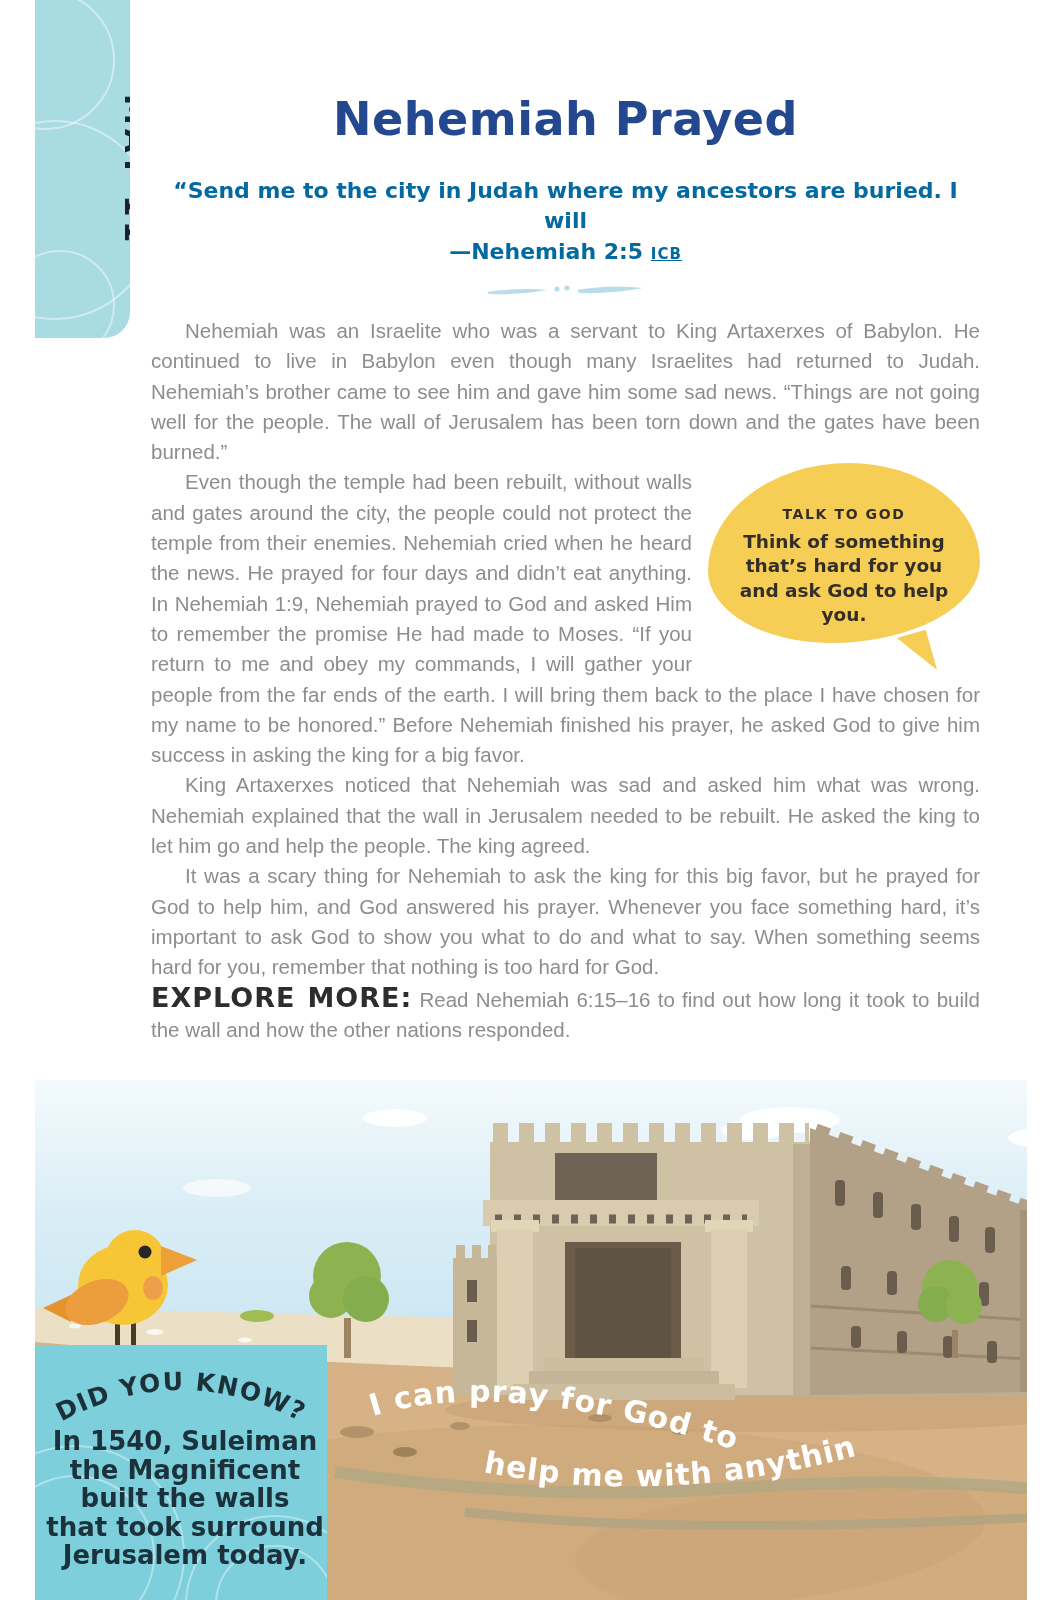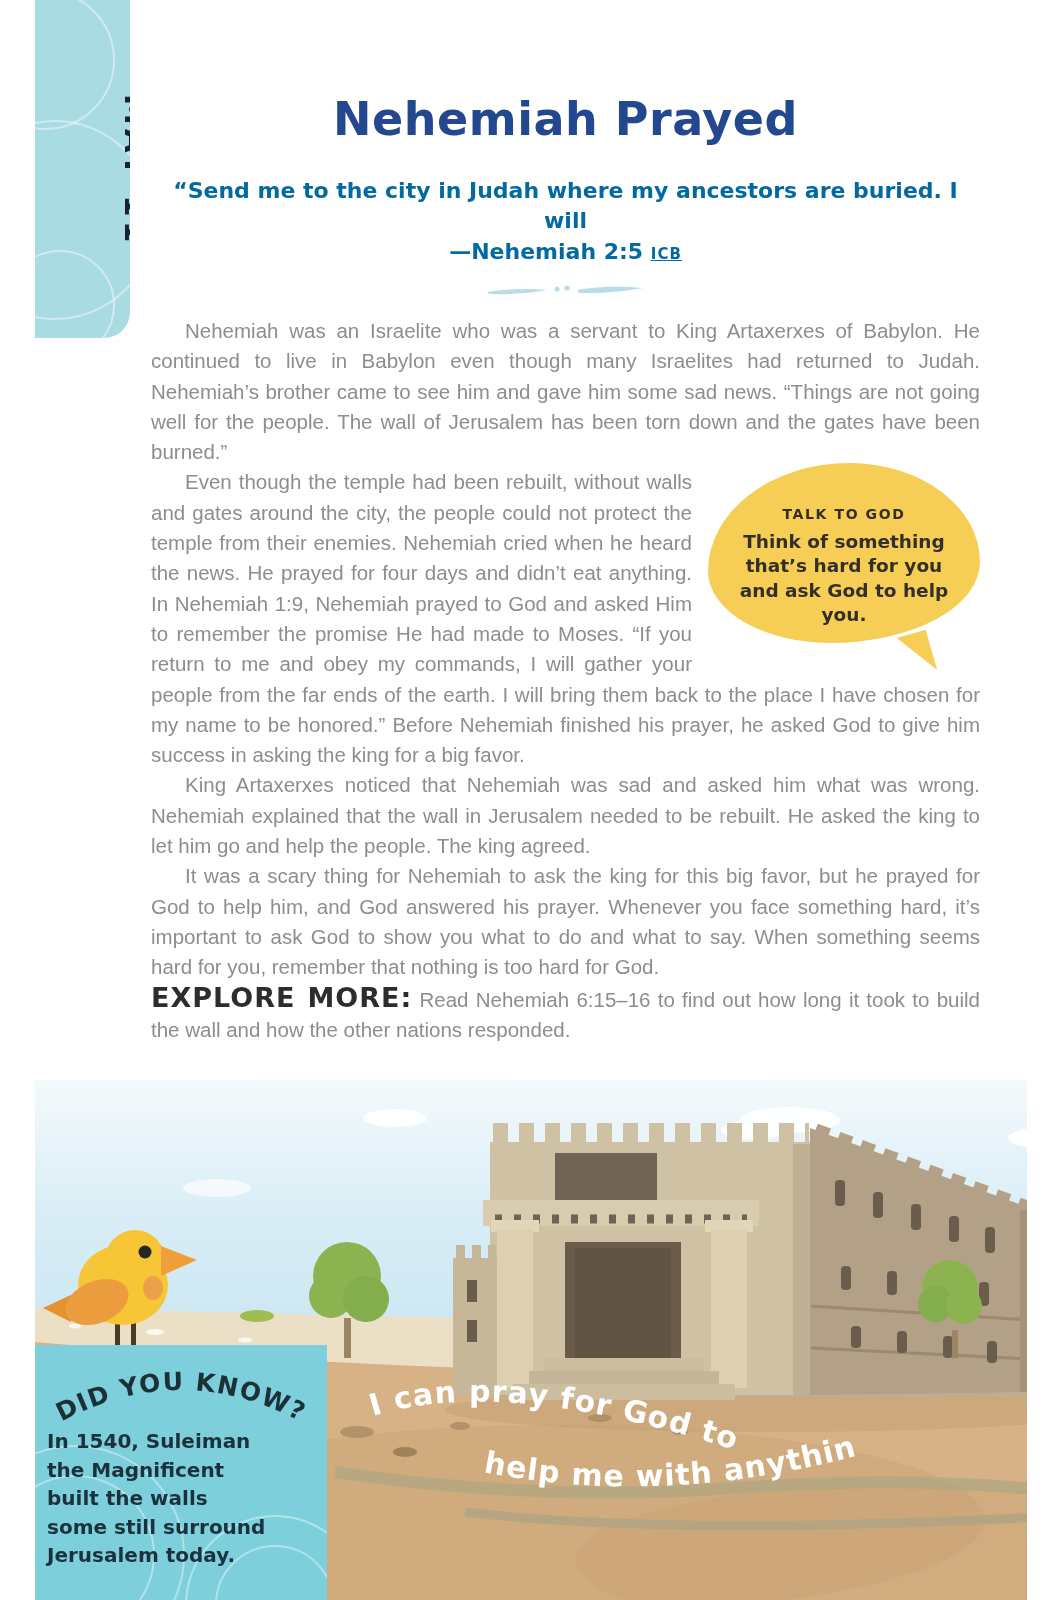--- a/index.html
+++ b/index.html
@@ -82,22 +82,22 @@
   
   .illustration { position:absolute; left:0; top:1080px; width:1062px; height:520px; }
 
   
   .dyk-box {
     position:absolute; left:0; top:1345px; width:292px; height:255px;
     background:#7ccfdb; overflow:hidden;
   }
   .dyk-arc { position:absolute; left:0; top:12px; width:292px; height:72px; }
   .dyk-lines {
-    position:absolute; left:12px; top:82px; width:292px; text-align:left;
-    font-family:"DejaVu Sans", sans-serif; font-weight:600; font-size:20px;
+    position:absolute; left:4px; top:82px; width:292px; text-align:center;
+    font-family:"DejaVu Sans", sans-serif; font-weight:600; font-size:26px;
     line-height:28.5px; color:#1b323c;
   }
 
   
   .affirmation-svg { position:absolute; left:300px; top:1378px; width:545px; height:145px; }
 </style>
 </head>
 <body>
 
 <div class="page">
@@ -294,21 +294,21 @@
     <svg class="dyk-arc" viewBox="0 0 292 72">
       <path id="dykArc" d="M 24,66 Q 146,0 268,66" fill="none"></path>
       <text font-family="DejaVu Sans, sans-serif" font-weight="bold" font-size="25" letter-spacing="1.5" fill="#1c3038">
         <textPath href="#dykArc" startOffset="50%" text-anchor="middle">DID YOU KNOW?</textPath>
       </text>
     </svg>
     <div class="dyk-lines">
       <div>In 1540, Suleiman</div>
       <div>the Magnificent</div>
       <div>built the walls</div>
-      <div>some still surround</div>
+      <div>that took surround</div>
       <div>Jerusalem today.</div>
     </div>
   </div>
 
   <svg class="affirmation-svg" viewBox="0 0 545 145">
     <path id="affA" d="M 38,38 Q 170,-4 412,76" fill="none"></path>
     <path id="affB" d="M 148,94 Q 330,130 528,76" fill="none"></path>
     <text font-family="DejaVu Sans, sans-serif" font-weight="bold" font-size="30" letter-spacing="1" fill="#ffffff">
       <textPath href="#affA">I can pray for God to</textPath>
     </text>

